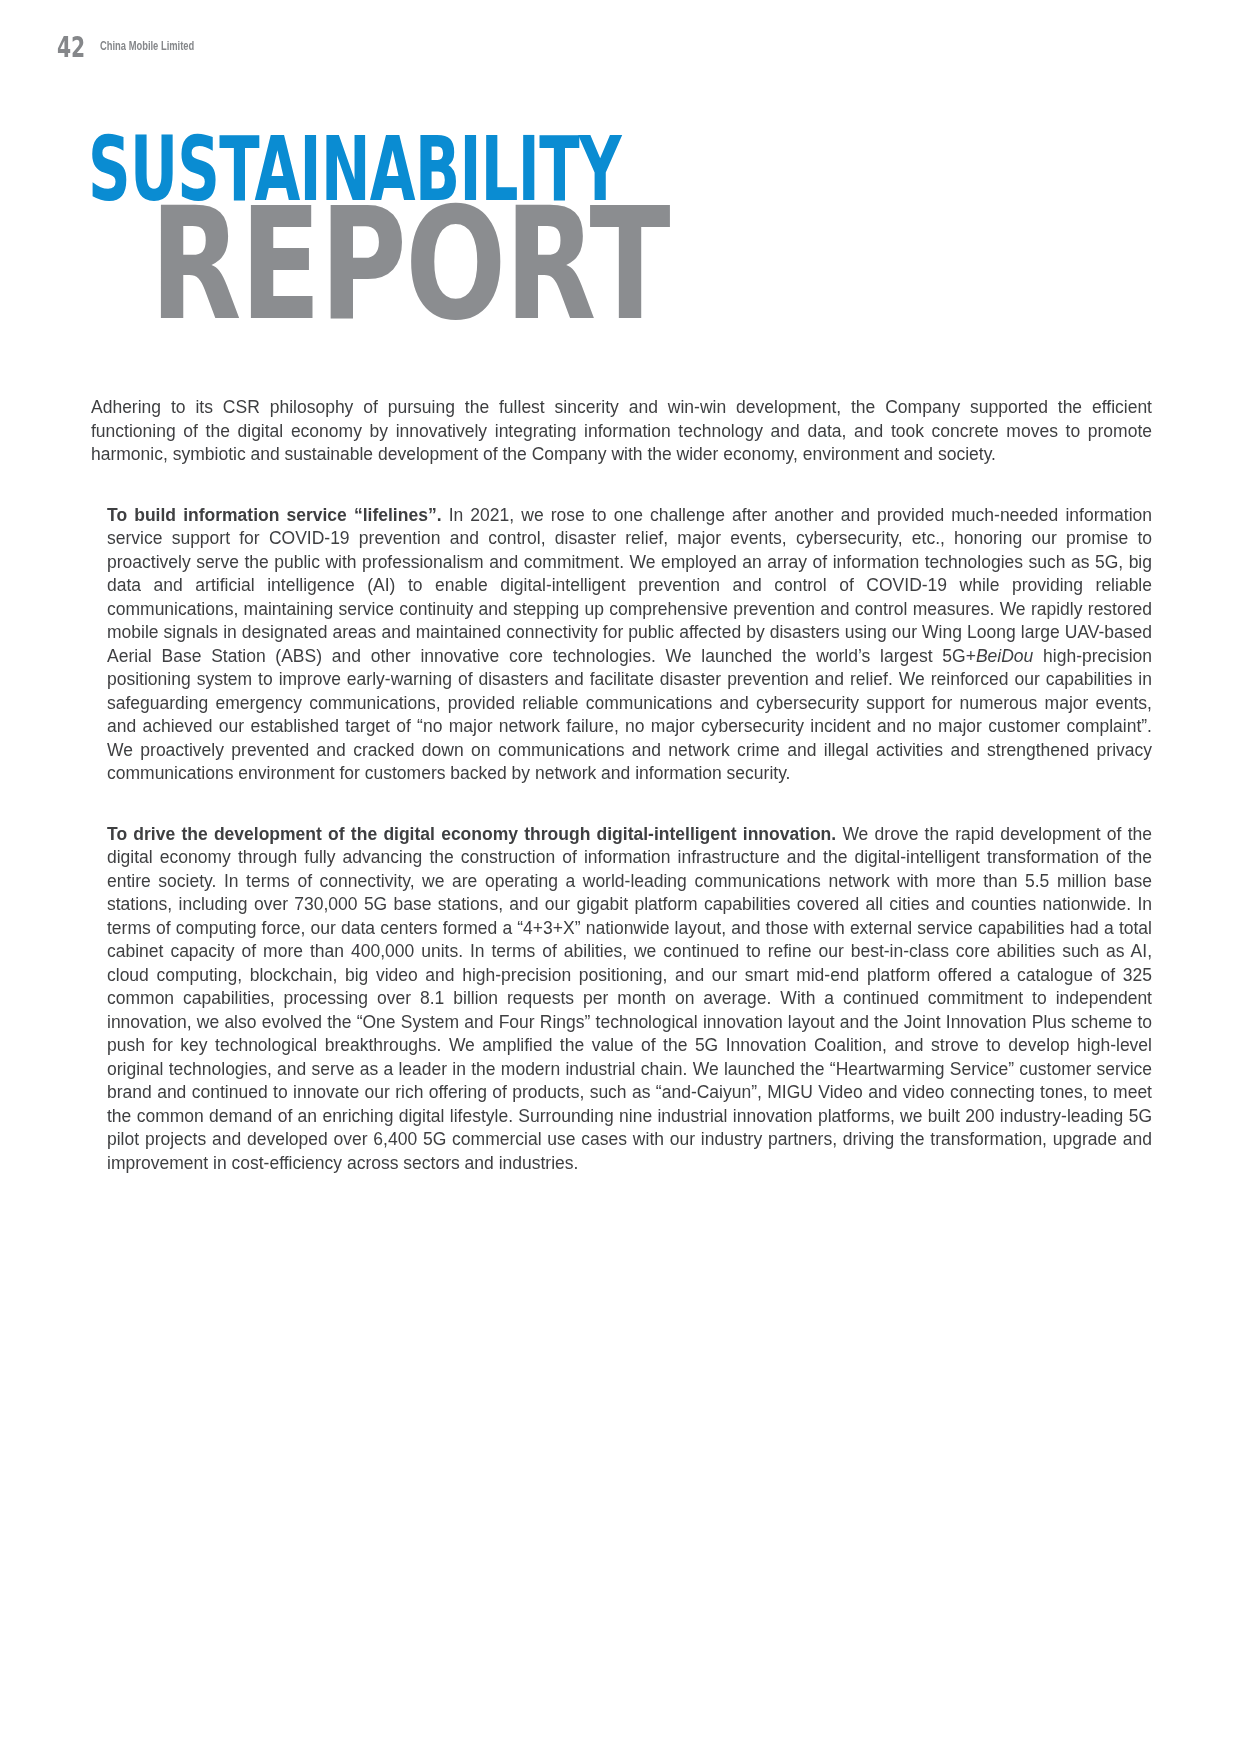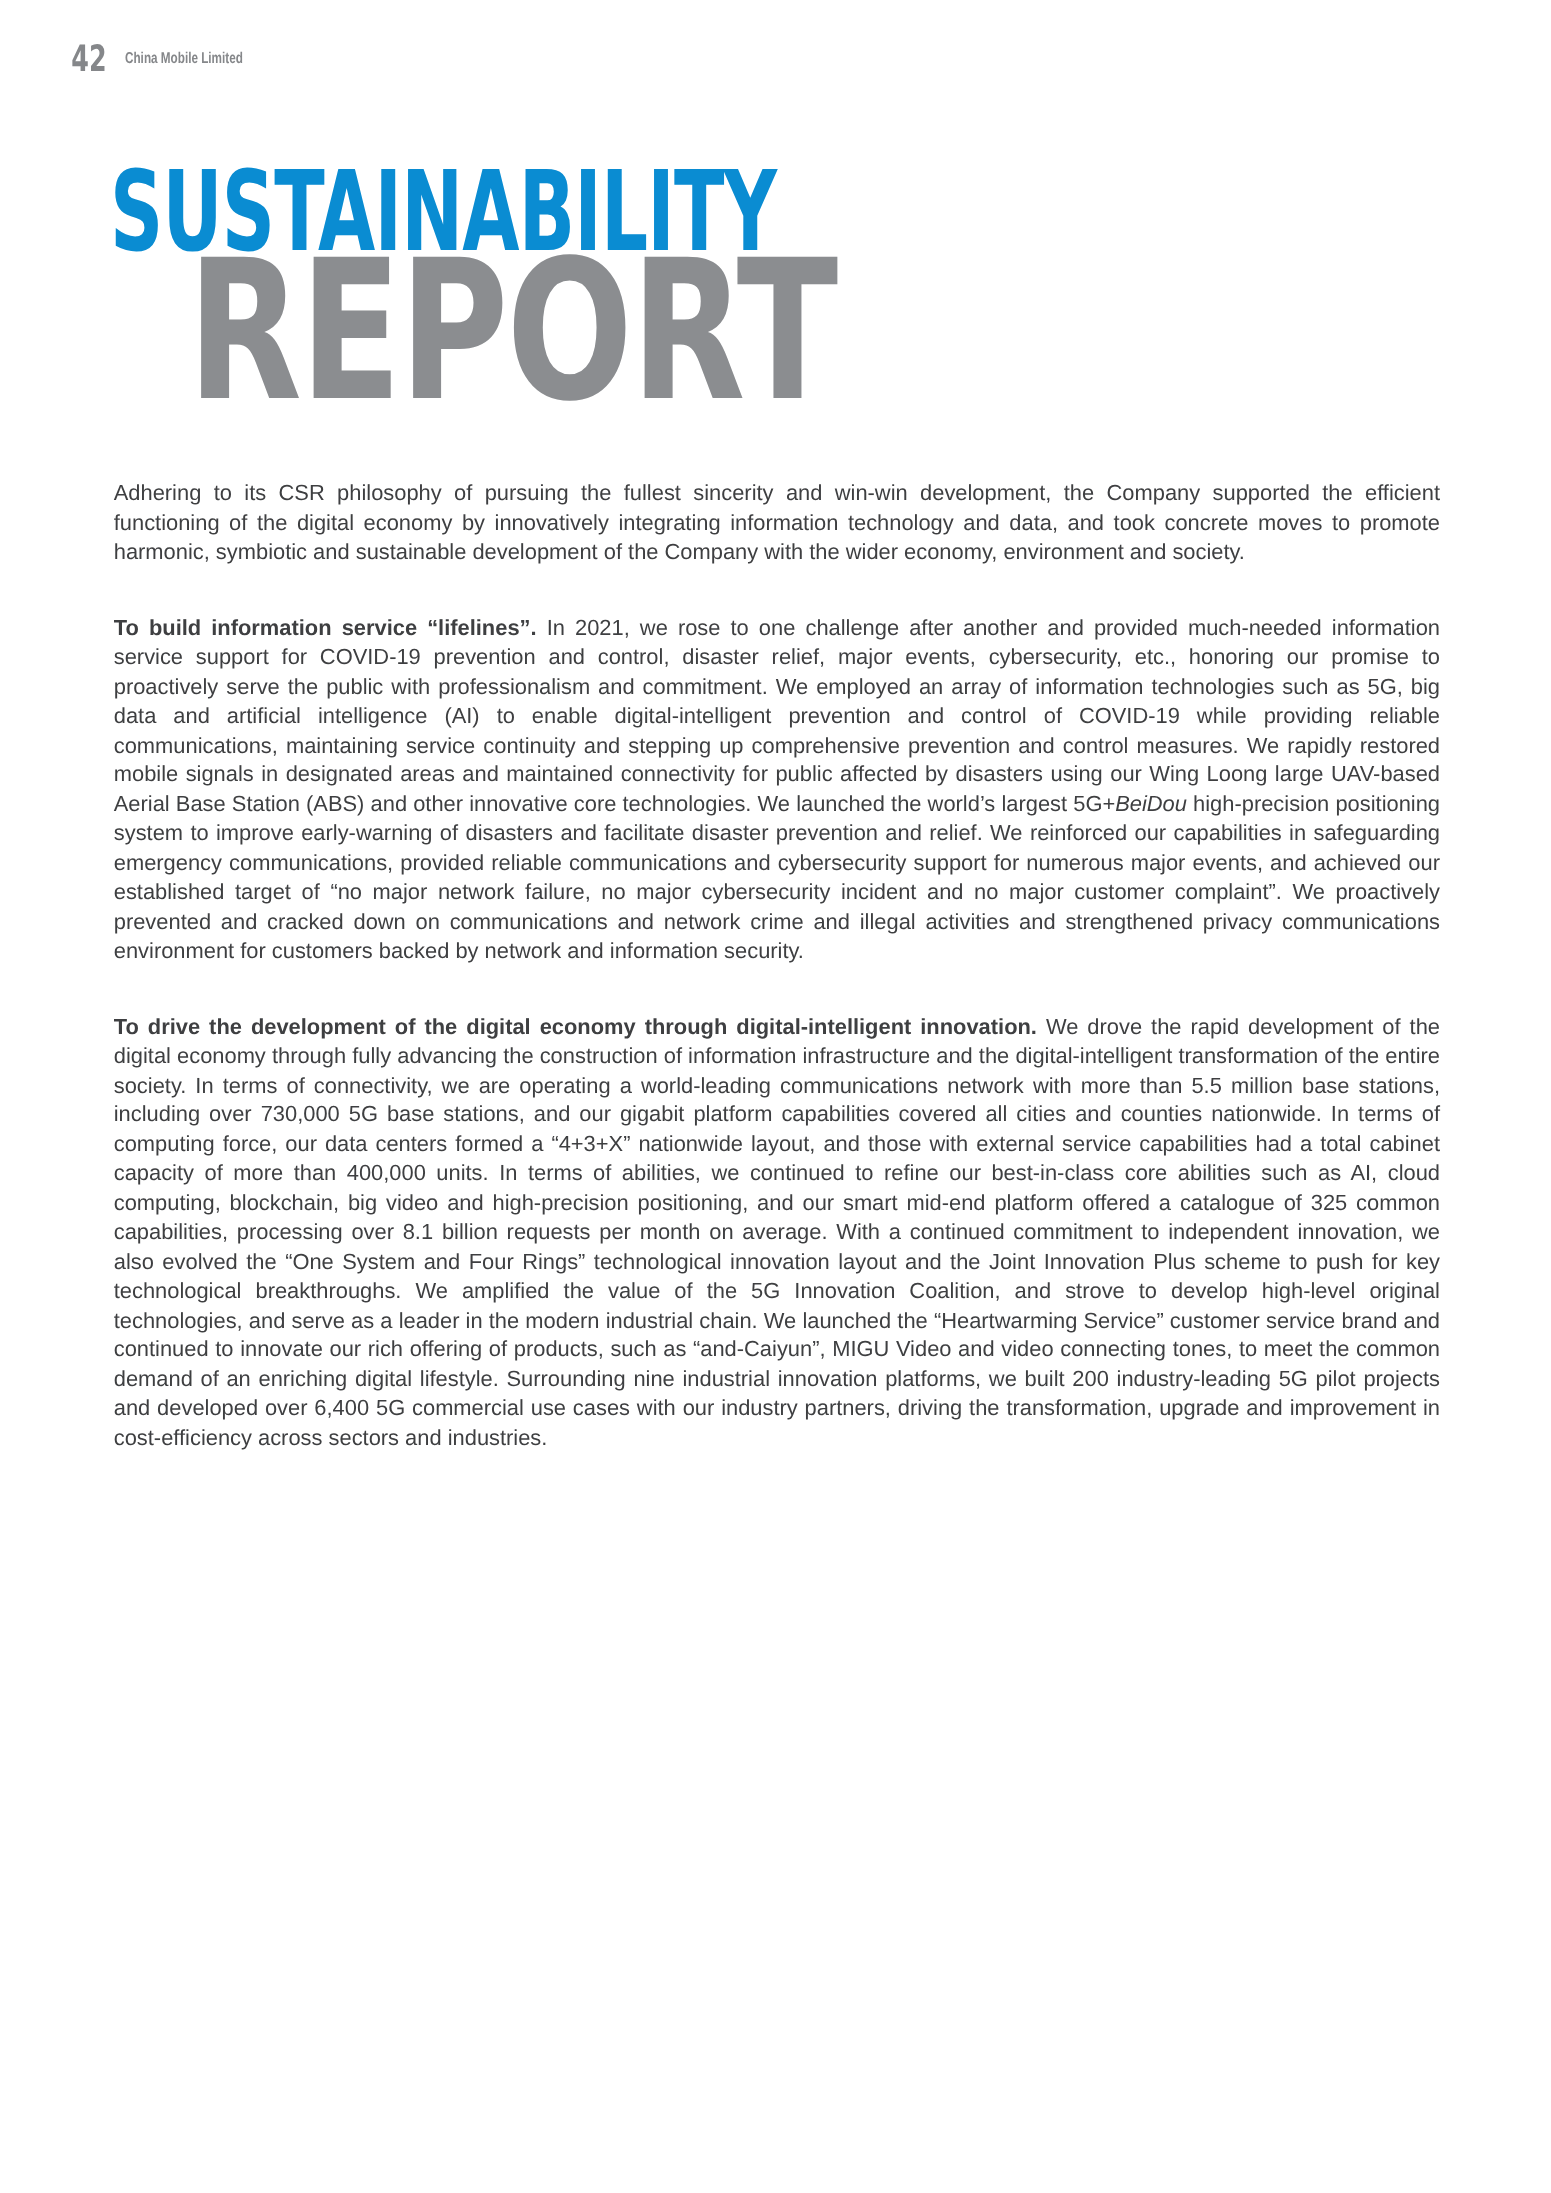--- a/index.html
+++ b/index.html
@@ -43,26 +43,26 @@
     position:absolute;left:150px;top:187px;
     font-family:"DejaVu Sans", sans-serif;font-weight:bold;
     font-size:155px;line-height:1;letter-spacing:-2px;
     color:var(--title_gray);
     transform:scaleX(0.767);transform-origin:left top;white-space:nowrap;
     z-index:1;
   }
 
   
   .copy{
-    position:absolute;left:91px;top:383px;width:1061px;
+    position:absolute;left:91px;top:396px;width:1061px;
     font-size:17.5px;line-height:23.5px;color:var(--body_text);
     text-align:justify;
   }
   .copy p{margin:0;}
-  .copy p + p{margin-top:37px;}
+  .copy p + p{margin-top:37px;margin-left:16px;}
   .copy strong{font-weight:bold;color:var(--body_text);}
   .copy em{font-style:italic;}
 </style>
 </head>
 <body>
 
 <div class="page">
 
   <div class="hdr-num">42</div>
 

